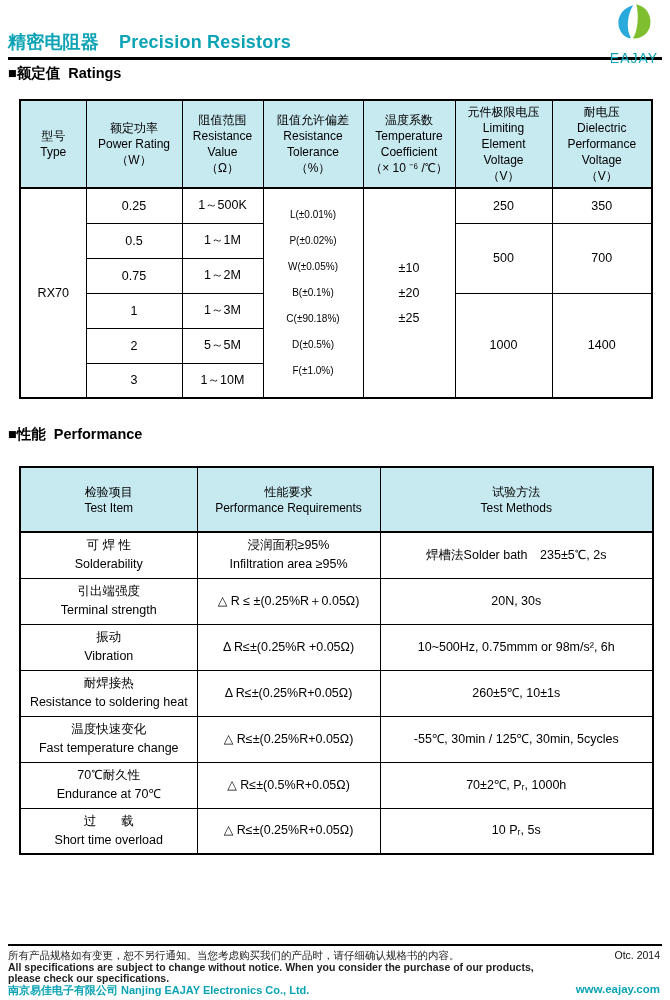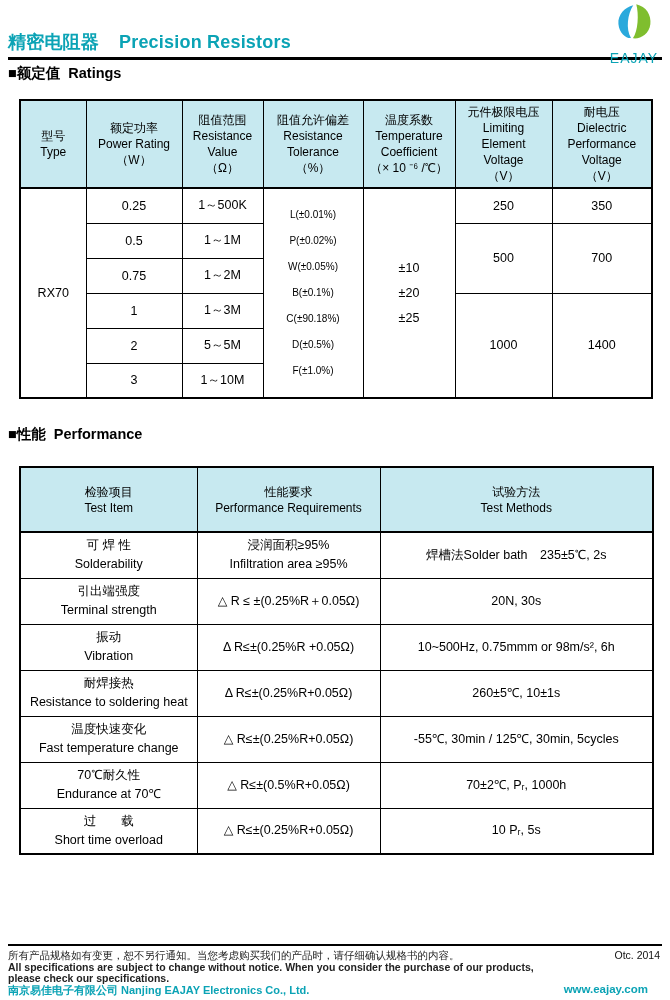--- a/index.html
+++ b/index.html
@@ -37,21 +37,21 @@
   .ptable tbody td { font-size:12.5px; line-height:19px; }
   .req { font-size:13px; }
 
   
   .f-rule { position:absolute; left:8px; right:8px; top:944px; height:2px; background:#000; }
   .f-zh   { position:absolute; left:8px;  top:949px; font-size:10.5px; color:#222; }
   .f-date { position:absolute; right:10px; top:949px; font-size:10.5px; color:#111; }
   .f-en1  { position:absolute; left:8px;  top:961px; font-size:10.5px; font-weight:bold; color:#222; }
   .f-en2  { position:absolute; left:8px;  top:972px; font-size:10.5px; font-weight:bold; color:#222; }
   .f-co   { position:absolute; left:8px;  top:983px; font-size:11px; font-weight:bold; color:#0ba3b5; }
-  .f-web  { position:absolute; right:22px; top:983px; font-size:11.5px; font-weight:bold; color:#0ba3b5; }
+  .f-web  { position:absolute; right:10px; top:983px; font-size:11.5px; font-weight:bold; color:#0ba3b5; }
 </style>
 </head>
 <body>
 
 <div class="hdr">
   <div class="title">
     <span>精密电阻器</span><span class="en">Precision Resistors</span>
   </div>
   <div class="logo">
     <svg viewBox="0 0 100 100" aria-hidden="true">

